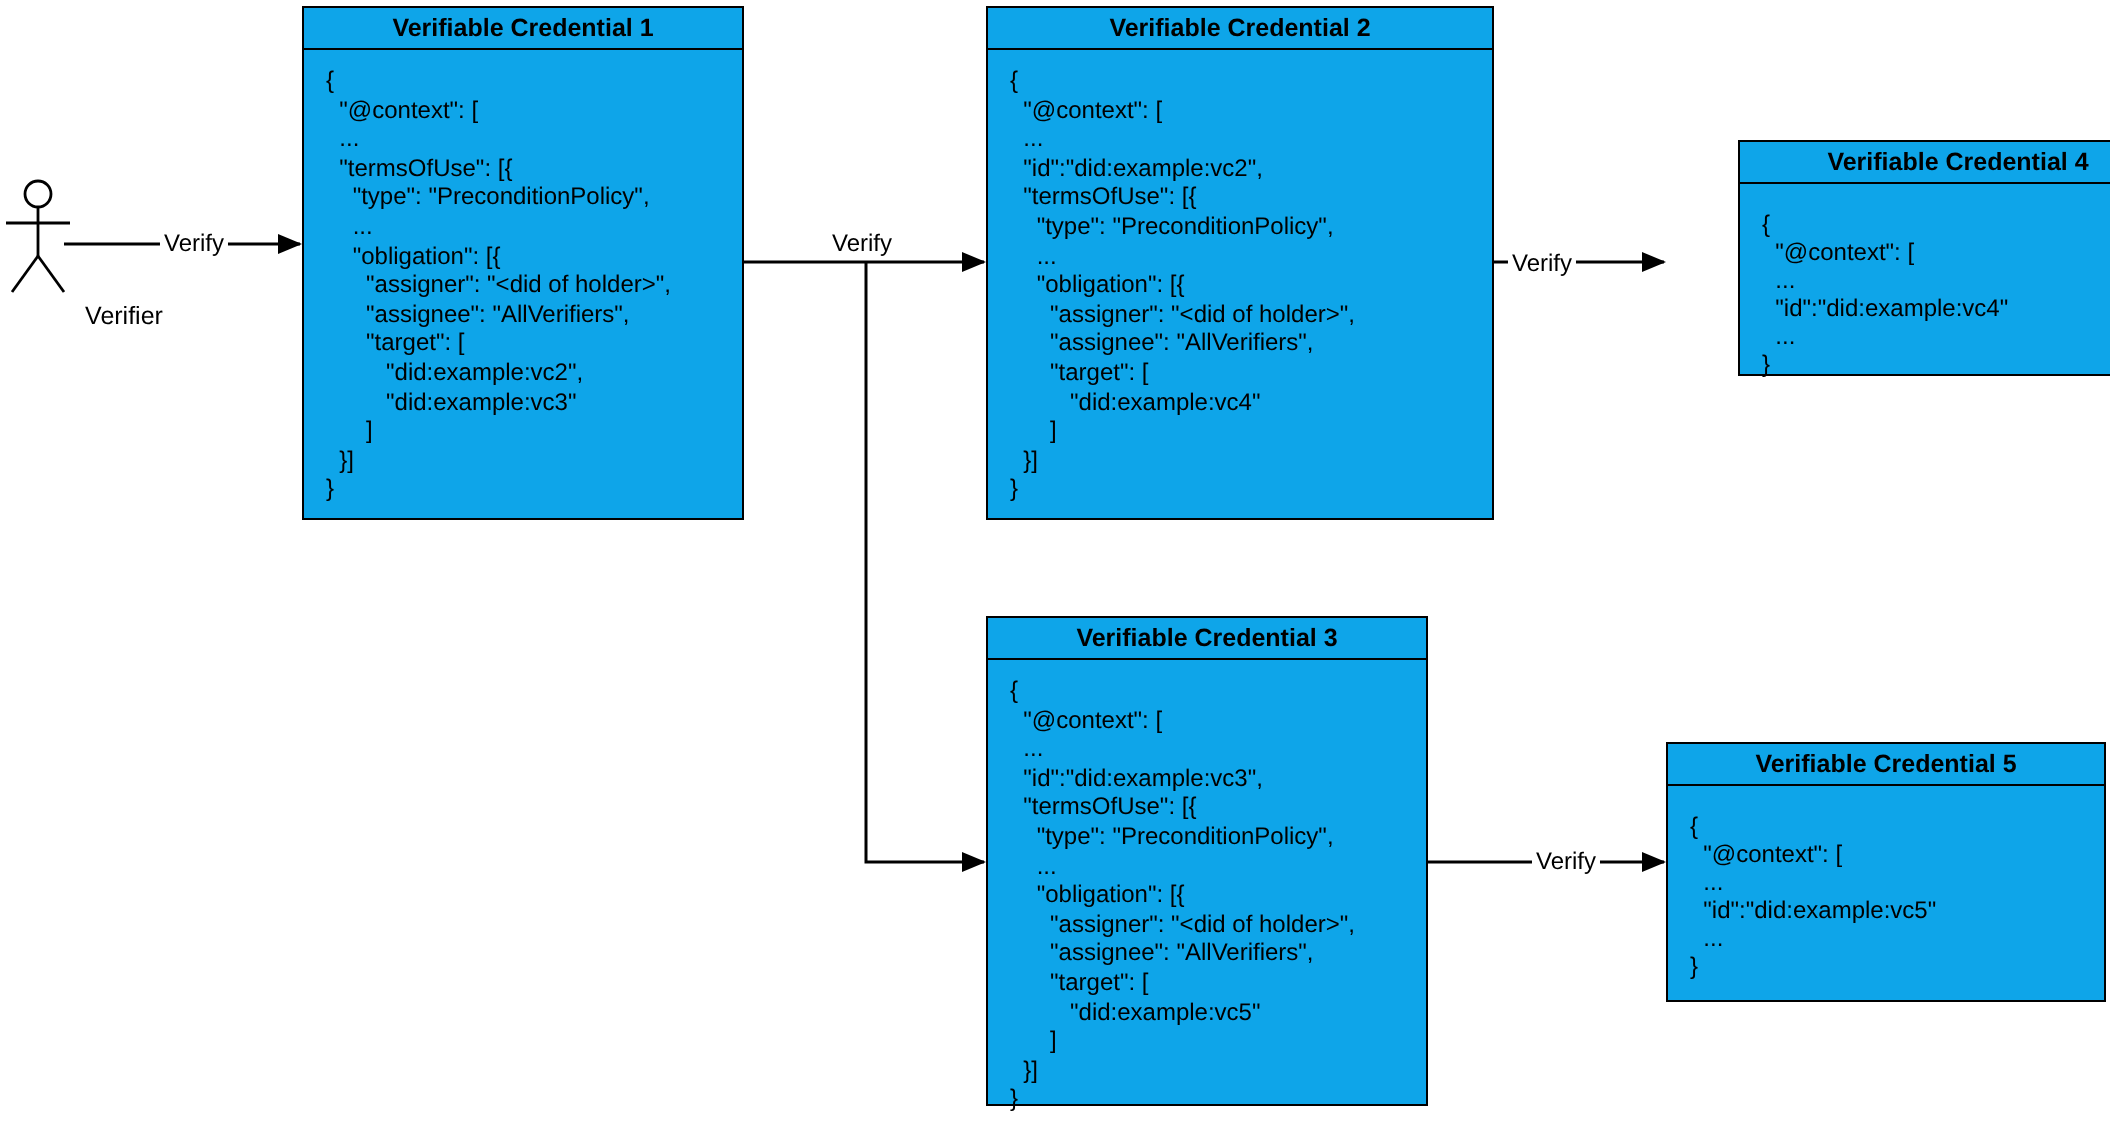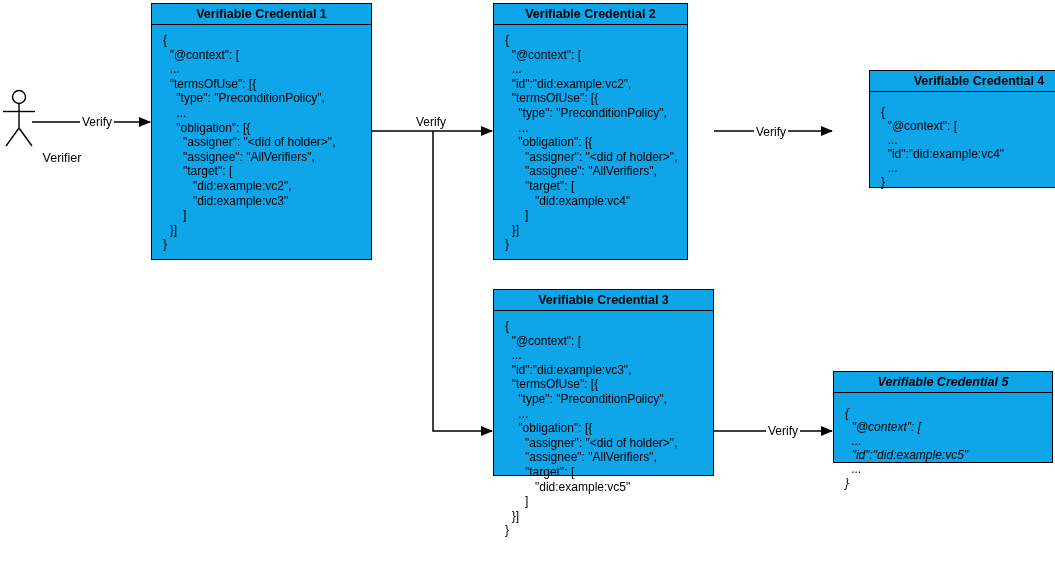--- a/index.html
+++ b/index.html
@@ -110,40 +110,40 @@
       "assigner": "&lt;did of holder&gt;",
       "assignee": "AllVerifiers",
       "target": [
          "did:example:vc2",
          "did:example:vc3"
       ]
   }]
 }</pre>
   </div>
 
-  <div class="vc-box" style="left:493px; top:3px; width:195px; height:257px;">
+  <div class="vc-box" style="left:493px; top:3px; width:254px; height:257px;">
     <div class="vc-header">Verifiable Credential 2</div>
     <pre class="vc-body">{
   "@context": [
   ...
   "id":"did:example:vc2",
   "termsOfUse": [{
     "type": "PreconditionPolicy",
     ...
     "obligation": [{
       "assigner": "&lt;did of holder&gt;",
       "assignee": "AllVerifiers",
       "target": [
          "did:example:vc4"
       ]
   }]
 }</pre>
   </div>
 
-  <div class="vc-box" style="left:493px; top:289px; width:221px; height:187px;">
+  <div class="vc-box" style="left:493px; top:308px; width:221px; height:245px;">
     <div class="vc-header">Verifiable Credential 3</div>
     <pre class="vc-body">{
   "@context": [
   ...
   "id":"did:example:vc3",
   "termsOfUse": [{
     "type": "PreconditionPolicy",
     ...
     "obligation": [{
       "assigner": "&lt;did of holder&gt;",
@@ -158,21 +158,21 @@
   <div class="vc-box small" style="left:833px; top:70px; width:220px; height:118px;margin-left:36px;">
     <div class="vc-header">Verifiable Credential 4</div>
     <pre class="vc-body">{
   "@context": [
   ...
   "id":"did:example:vc4"
   ...
 }</pre>
   </div>
 
-  <div class="vc-box small" style="left:833px; top:371px; width:220px; height:92px;font-style:italic;">
+  <div class="vc-box small" style="left:833px; top:371px; width:220px; height:130px;">
     <div class="vc-header">Verifiable Credential 5</div>
     <pre class="vc-body">{
   "@context": [
   ...
   "id":"did:example:vc5"
   ...
 }</pre>
   </div>
 
 </div>

